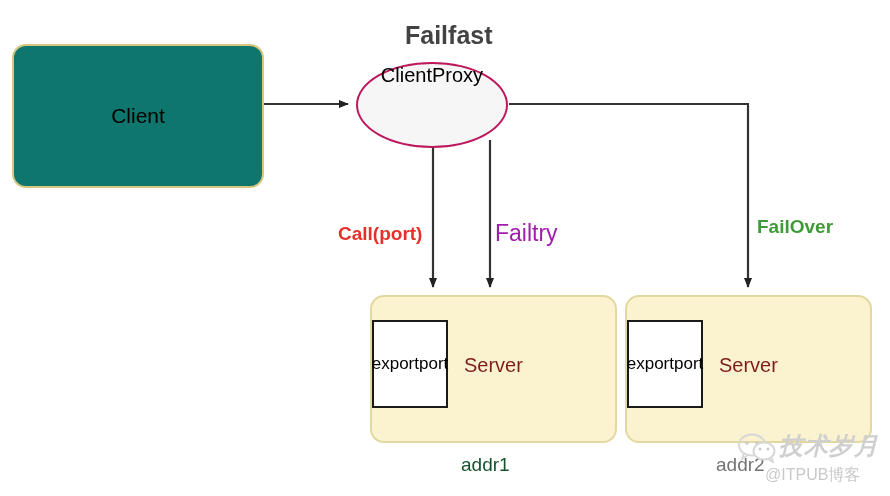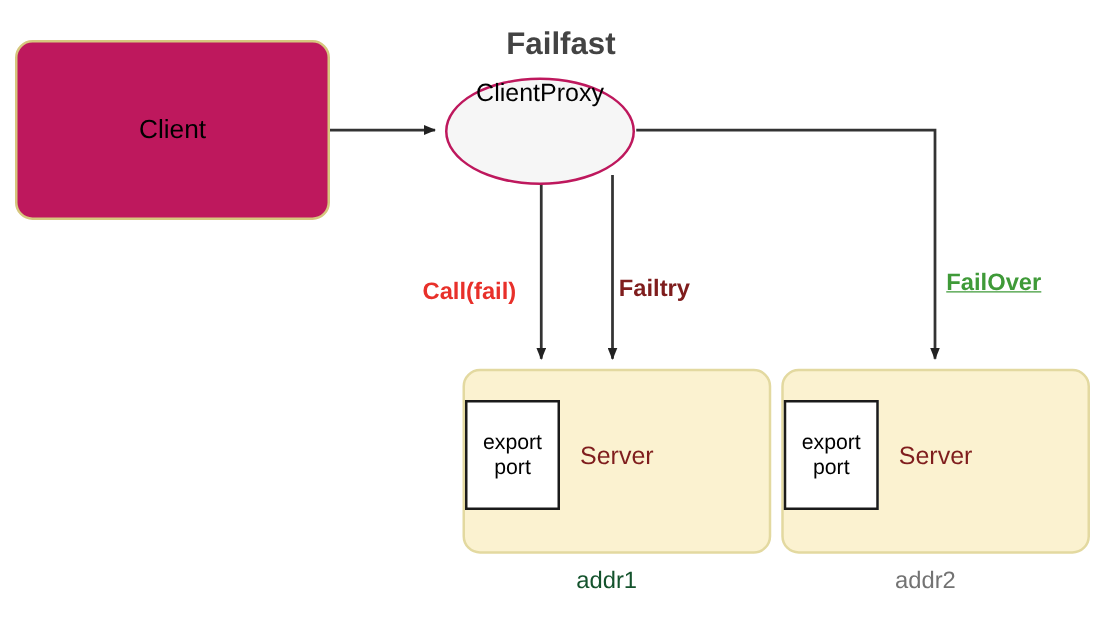--- a/index.html
+++ b/index.html
@@ -21,23 +21,24 @@
     top: 0;
     width: 890px;
     height: 496px;
     pointer-events: none;
   }
 
   
   .node-box {
     position: absolute;
     box-sizing: border-box;
-    background: #be185d;
+    background: #0f766e;
     border: 2px solid #d6c77e;
     border-radius: 14px;
+    margin-top: 12px;
   }
   #client-node {
     left: 12px;
     top: 32px;
     width: 252px;
     height: 144px;
     display: flex;
     align-items: center;
     justify-content: center;
   }
@@ -83,31 +84,30 @@
   #callfail-label {
     left: 338px;
     top: 224px;
     font-size: 19px;
     font-weight: bold;
     color: #e8302a;
   }
   #failtry-label {
     left: 495px;
     top: 222px;
-    font-size: 19px;
-    font-weight: bold;
-    color: #7f1d1d;
+    font-size: 23px;
+    font-weight: normal;
+    color: #a21caf;
   }
   #failover-label {
     left: 757px;
     top: 217px;
     font-size: 19px;
     font-weight: bold;
     color: #3f9a38;
-    text-decoration: underline;
   }
   #addr1-label {
     left: 461px;
     top: 455px;
     font-size: 19px;
     color: #14532d;
   }
   #addr2-label {
     left: 716px;
     top: 455px;
@@ -129,21 +129,21 @@
   .export-port-box {
     position: absolute;
     left: 0px;
     top: 23px;
     width: 76px;
     height: 88px;
     box-sizing: border-box;
     background: #ffffff;
     border: 2px solid #1a1a1a;
     display: flex;
-    flex-direction: column;
+    flex-direction: row;
     align-items: center;
     justify-content: center;
   }
   .export-port-box span {
     font-size: 17px;
     color: #000000;
     line-height: 1.15;
   }
   .server-text {
     position: absolute;
@@ -213,21 +213,21 @@
   <div id="client-node" class="node-box">
     <span class="node-label">Client</span>
   </div>
 
   <div id="failfast-label" class="free-label">Failfast</div>
 
   <div id="clientproxy-node">
     <span class="node-label">ClientProxy</span>
   </div>
 
-  <div id="callfail-label" class="free-label">Call(fail)</div>
+  <div id="callfail-label" class="free-label">Call(port)</div>
   <div id="failtry-label" class="free-label">Failtry</div>
   <div id="failover-label" class="free-label">FailOver</div>
 
   <div id="server1-node" class="server-node">
     <div class="export-port-box">
       <span>export</span>
       <span>port</span>
     </div>
     <div class="server-text">Server</div>
   </div>
@@ -235,14 +235,28 @@
 
   <div id="server2-node" class="server-node">
     <div class="export-port-box">
       <span>export</span>
       <span>port</span>
     </div>
     <div class="server-text">Server</div>
   </div>
   <div id="addr2-label" class="free-label">addr2</div>
 
+  <div id="watermark">
+    <svg id="watermark-logo" width="40" height="30" viewBox="0 0 40 30">
+      <ellipse cx="15" cy="12" rx="13" ry="10.5" fill="none" stroke="#d8d8d8" stroke-width="2"></ellipse>
+      <path d="M7,20 L5,26 L11,22" fill="none" stroke="#d8d8d8" stroke-width="2"></path>
+      <circle cx="10" cy="10" r="1.8" fill="#cccccc"></circle>
+      <circle cx="20" cy="10" r="1.8" fill="#cccccc"></circle>
+      <ellipse cx="27" cy="18" rx="10.5" ry="8.5" fill="#ffffff" stroke="#d8d8d8" stroke-width="2"></ellipse>
+      <path d="M34,24 L36,29 L31,26" fill="none" stroke="#d8d8d8" stroke-width="2"></path>
+      <circle cx="23" cy="16" r="1.5" fill="#cccccc"></circle>
+      <circle cx="31" cy="16" r="1.5" fill="#cccccc"></circle>
+    </svg>
+    <div id="watermark-brand">技术岁月</div>
+    <div id="watermark-handle">@ITPUB博客</div>
+  </div>
 
 </div>
 
 </body></html>

